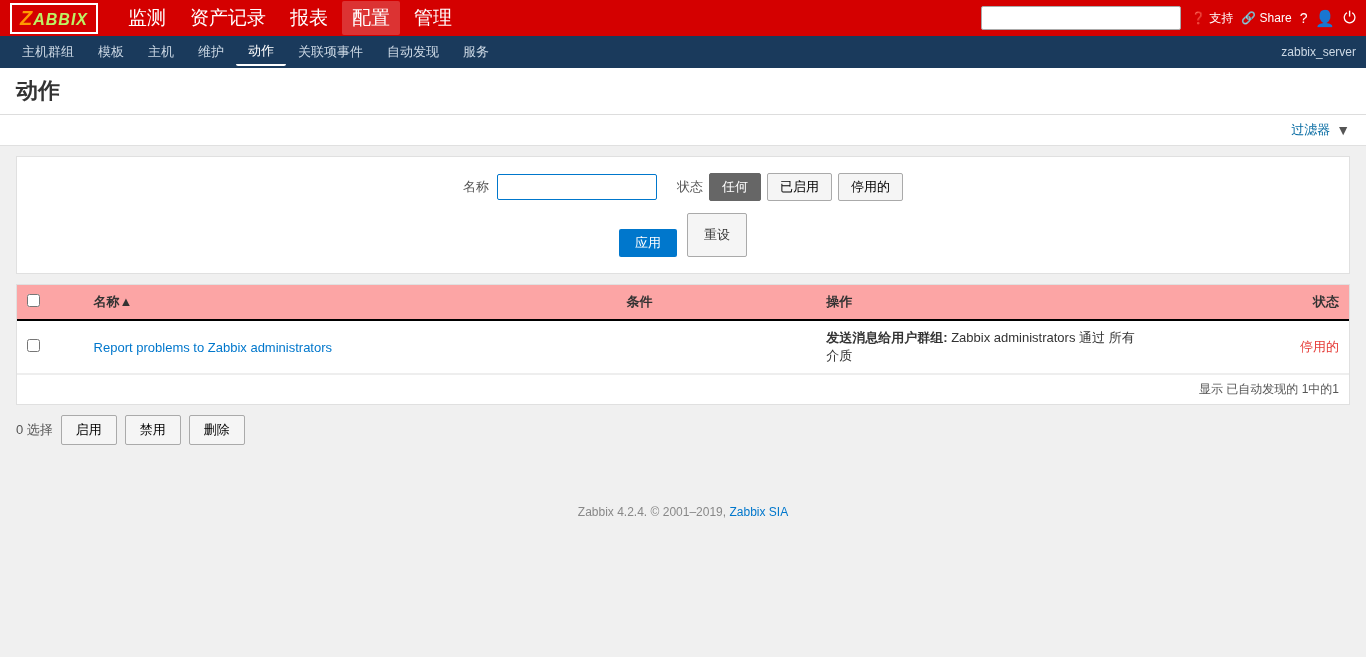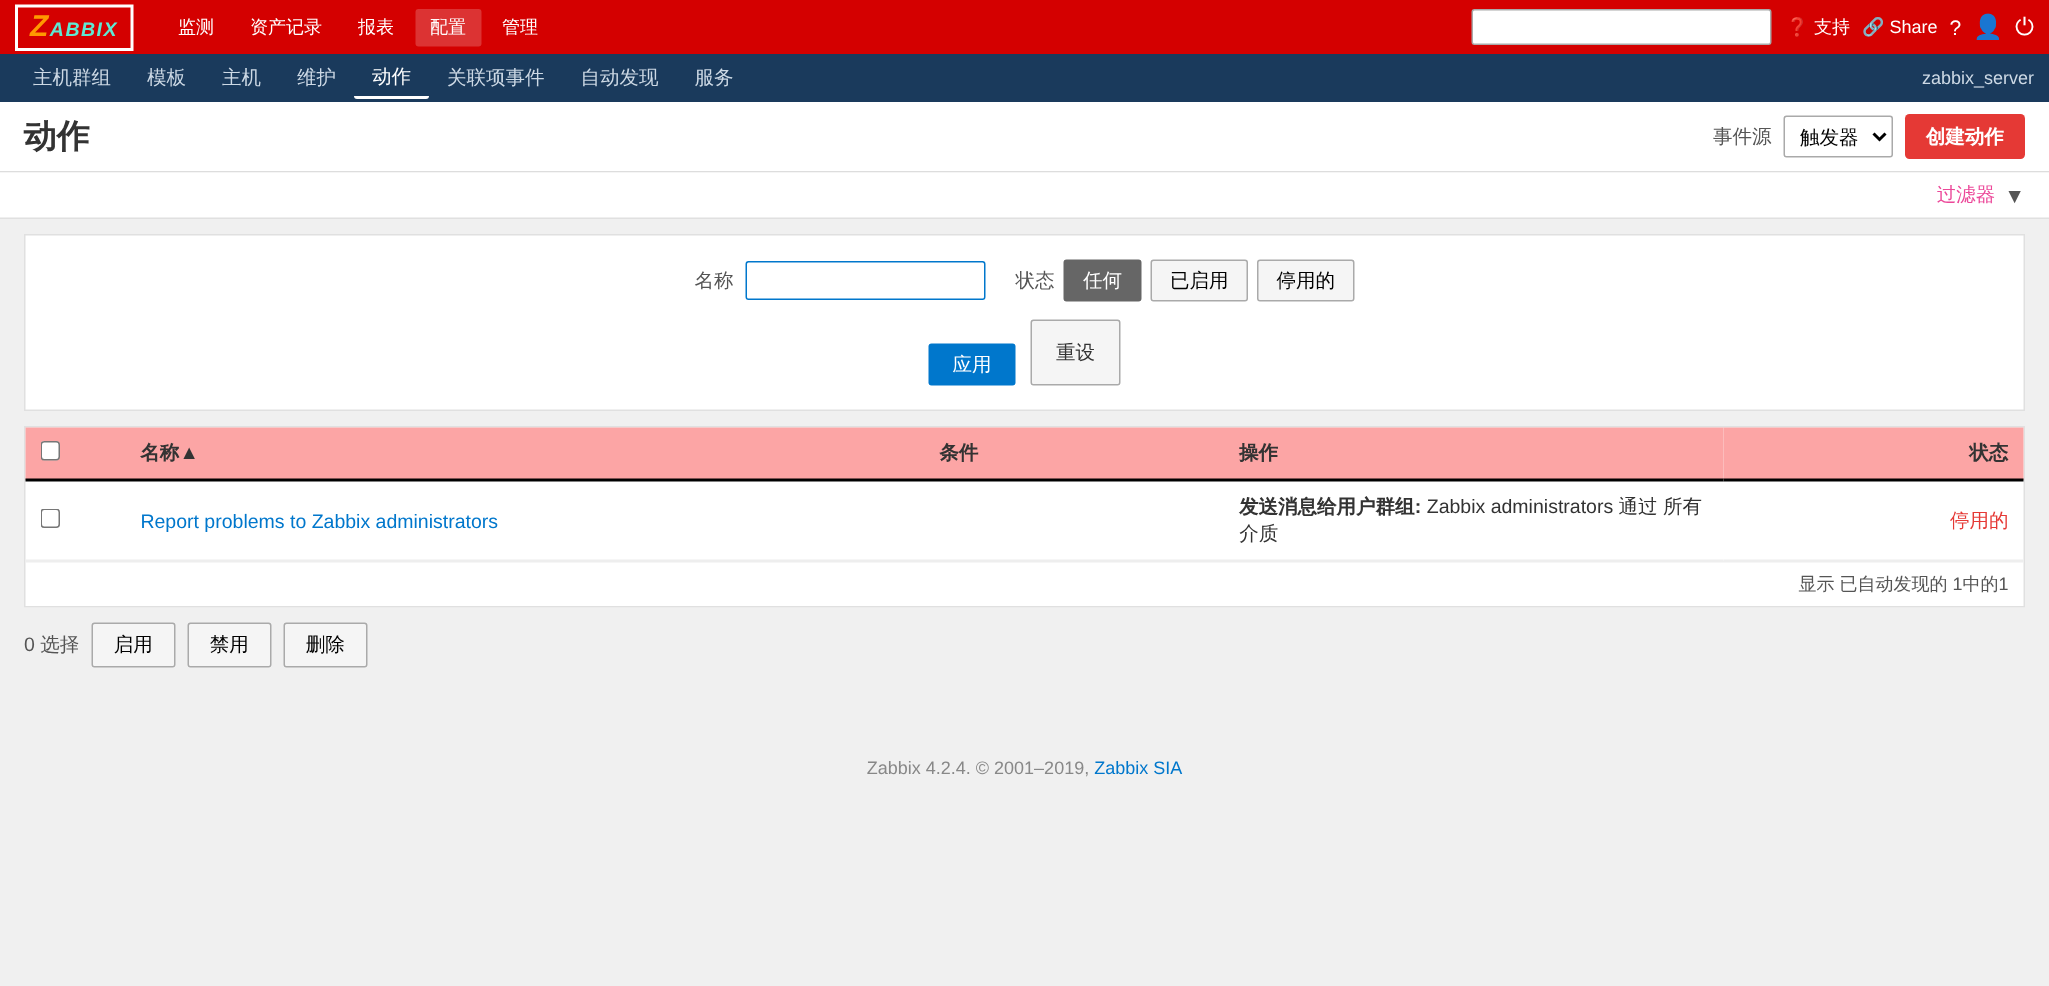--- a/index.html
+++ b/index.html
@@ -27,21 +27,21 @@
     .logo span { color: #f90; }
     .top-nav-items {
       display: flex;
       flex: 1;
       gap: 4px;
     }
     .top-nav-item {
       color: #fff;
       padding: 4px 10px;
       cursor: pointer;
-      font-size: 12px;
+      font-size: 19px;
       text-decoration: none;
       border-radius: 2px;
     }
     .top-nav-item.active { background: rgba(255,255,255,0.2); }
     .top-nav-right {
       display: flex;
       align-items: center;
       gap: 10px;
       margin-left: auto;
     }
@@ -131,21 +131,21 @@
     .filter-bar {
       background: #fff;
       padding: 6px 16px;
       display: flex;
       align-items: center;
       justify-content: flex-end;
       border-bottom: 1px solid #e0e0e0;
     }
     .filter-label {
       font-size: 13px;
-      color: #ec4899;
+      color: #0369a1;
       margin-right: 6px;
       text-align: right;
     }
     .filter-icon {
       color: #555;
       font-size: 14px;
     }
 
     
     .filter-form {
@@ -307,21 +307,21 @@
       color: #888;
       margin-top: 40px;
     }
     .page-footer a { color: #0077cc; text-decoration: none; }
   </style>
 </head>
 <body>
 
 <div class="top-nav">
   <div class="logo">
-    <span style="color:#f90;">Z</span><span style="color:#5eead4;font-size:13px;">ABBIX</span>
+    <span style="color:#f90;">Z</span><span style="color:#bef264;font-size:16px;">ABBIX</span>
   </div>
   <div class="top-nav-items">
     <span class="top-nav-item">监测</span>
     <span class="top-nav-item">资产记录</span>
     <span class="top-nav-item">报表</span>
     <span class="top-nav-item active">配置</span>
     <span class="top-nav-item">管理</span>
   </div>
   <div class="top-nav-right">
     <input class="search-box" type="text" placeholder="" style="">
@@ -342,25 +342,20 @@
   <span class="sub-nav-item">维护</span>
   <span class="sub-nav-item active">动作</span>
   <span class="sub-nav-item">关联项事件</span>
   <span class="sub-nav-item">自动发现</span>
   <span class="sub-nav-item">服务</span>
   <div class="sub-nav-right">zabbix_server</div>
 </div>
 
 <div class="page-header">
   <h1 class="page-title">动作</h1>
-  <div class="page-header-right">
-    <span class="event-source-label">事件源</span>
-    <select class="event-source-select"><option>触发器</option></select>
-    <button class="btn-create">创建动作</button>
-  </div>
 </div>
 
 <div class="filter-bar">
   <span class="filter-label">过滤器</span>
   <span class="filter-icon">▼</span>
 </div>
 
 <div class="filter-form">
   <div class="filter-row">
     <div class="filter-field">

